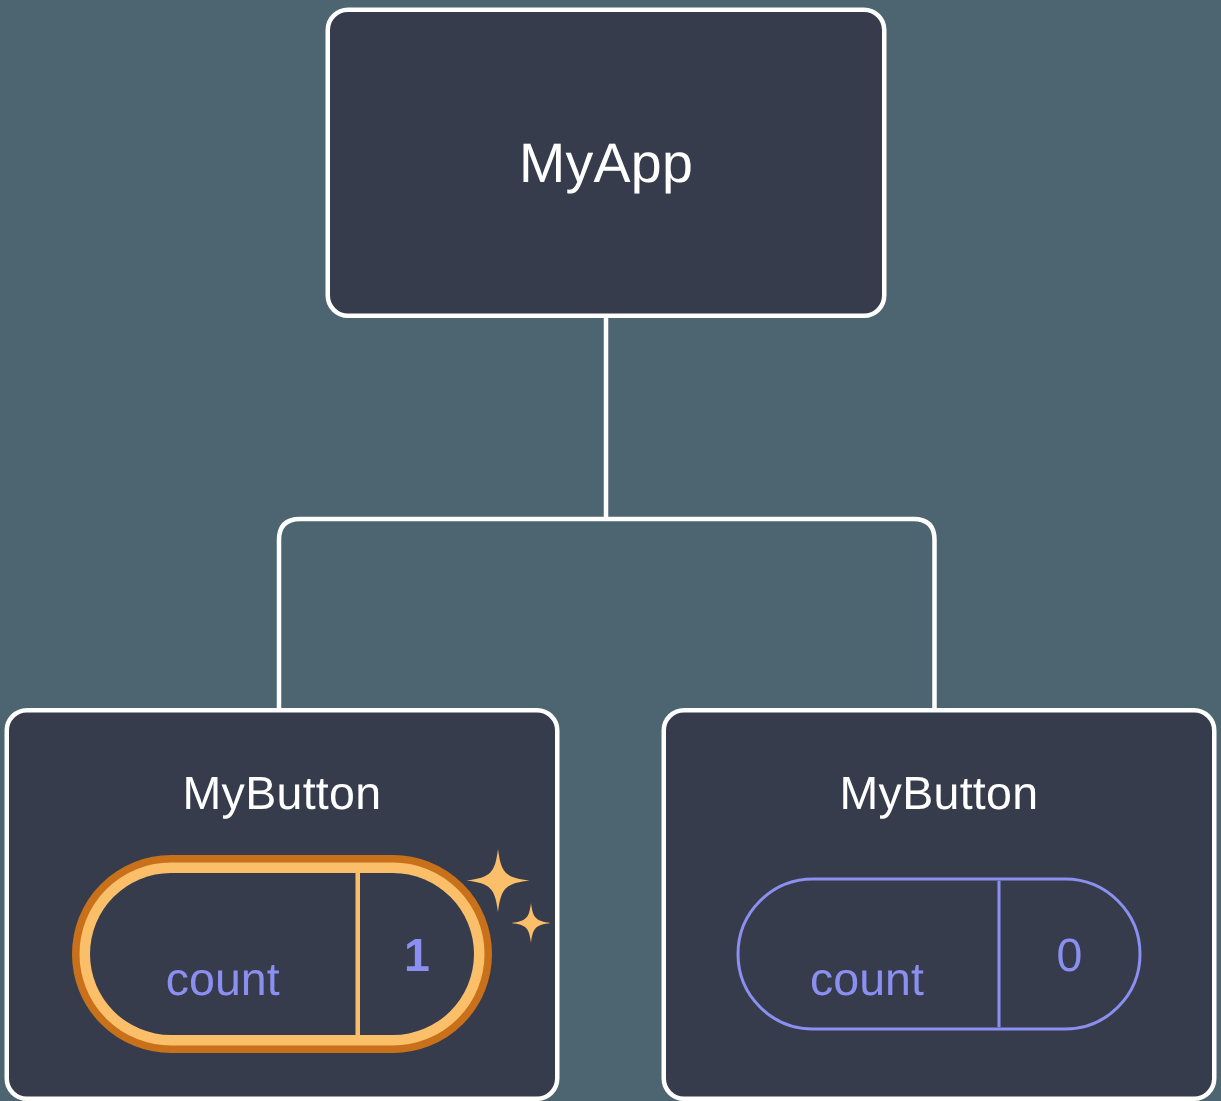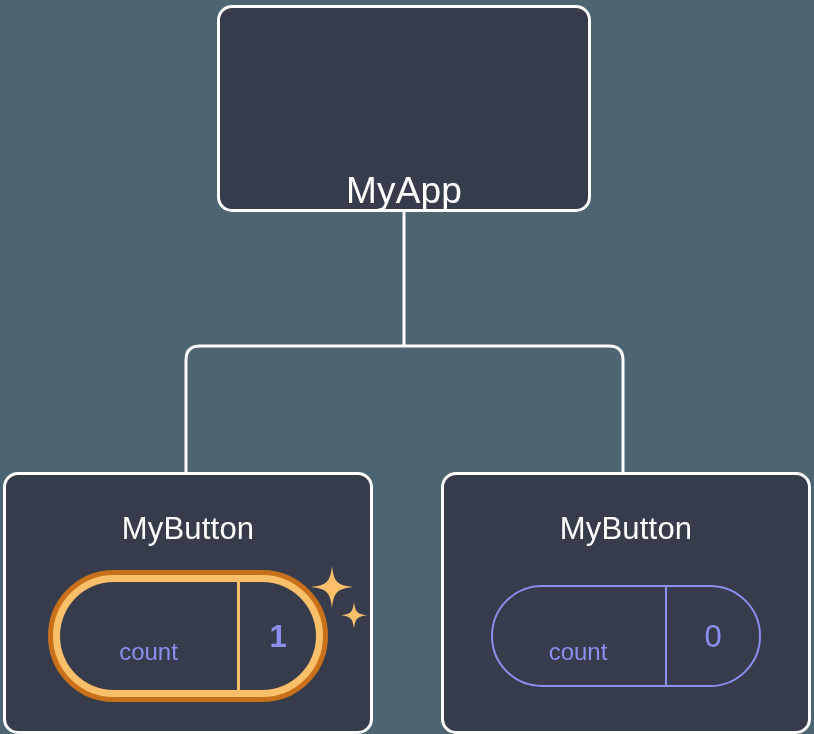--- a/index.html
+++ b/index.html
@@ -39,21 +39,21 @@
     border-radius: 15px;
     display: flex;
     flex-direction: column;
     align-items: center;
   }
   .node-root {
     left: 217px;
     top: 5px;
     width: 374px;
     height: 207px;
-    justify-content: flex-end;
+    justify-content: center;
   }
   .node-child-left {
     left: 3px;
     top: 472px;
     width: 370px;
     height: 262px;
     padding-top: 38px;
   }
   .node-child-right {
     left: 441px;
@@ -87,21 +87,21 @@
     border-radius: 999px;
     overflow: hidden;
   }
   .pill-cell {
     display: flex;
     align-items: center;
     justify-content: center;
     box-sizing: border-box;
   }
   .pill-name {
-    font-size: 24px;
+    font-size: 31px;
     line-height: 1;
     white-space: nowrap;
     margin-top: 32px;
   }
   .pill-value {
     font-size: 31px;
     line-height: 1;
     white-space: nowrap;
   }
 

